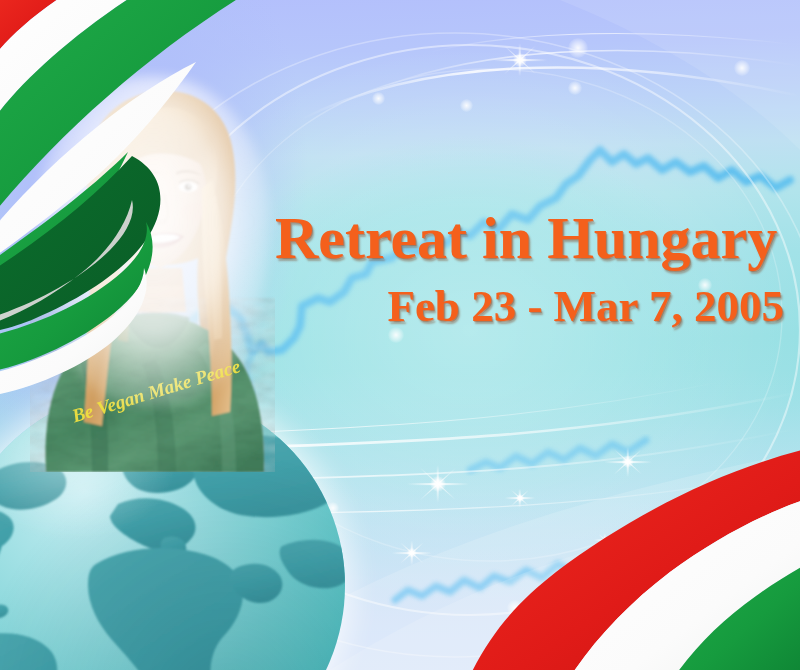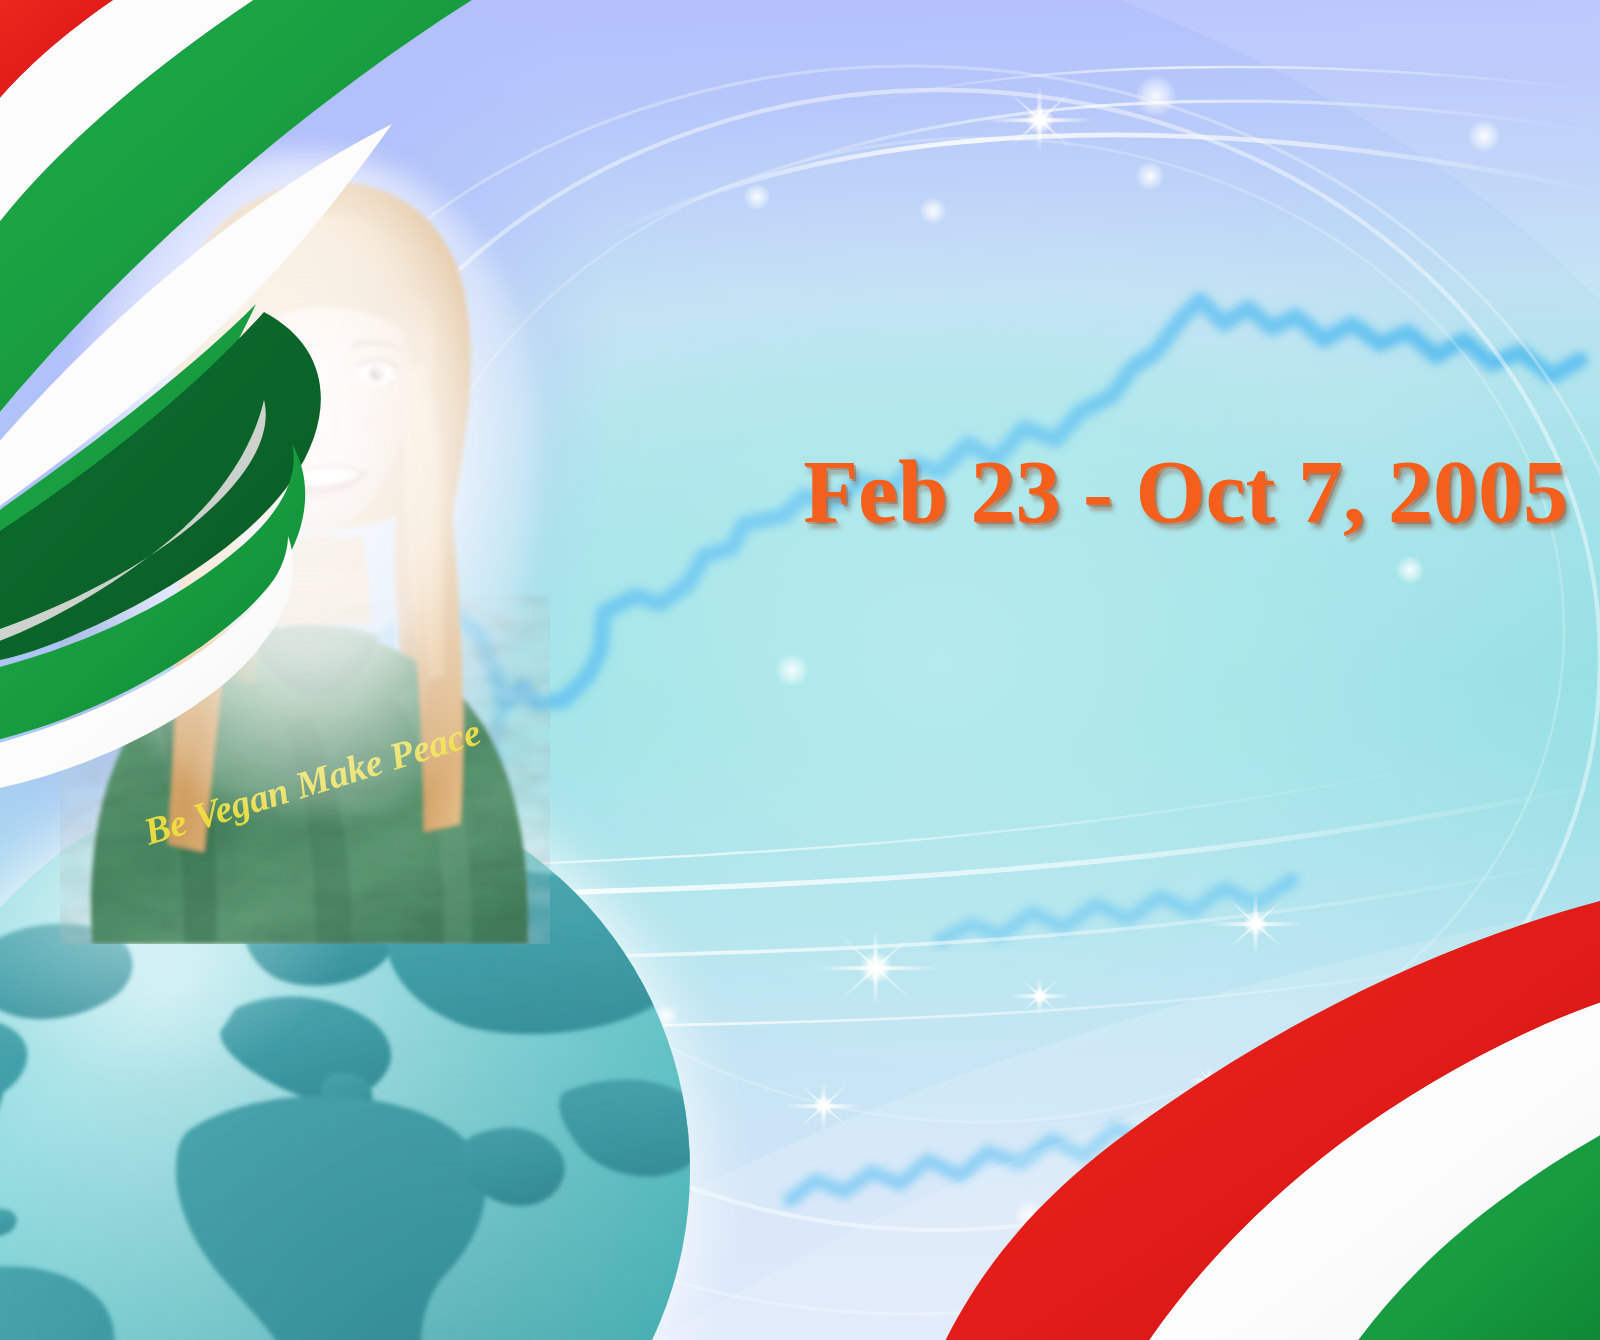--- a/index.html
+++ b/index.html
@@ -610,16 +610,17 @@
 
       <path fill="url(#whiteg)" d="M810,498 C766,512 716,538 670,572 C628,604 594,640 568,680
                L672,680 C694,648 722,620 756,596 C772,584 792,572 810,562 Z"></path>
 
       <path fill="url(#greeng)" d="M810,562 C792,572 772,584 756,596 C722,620 694,648 672,680
                L810,680 Z"></path>
     </g>
   </svg>
 
   <div class="title-block">
-    <div class="title-sub">Feb 23 - Oct 7, 2005</div>
+    <div class="title-main">Retreat in Hungary</div>
+    <div class="title-sub">Feb 23 - Mar 7, 2005</div>
   </div>
 
 </div>
 
 </body></html>

